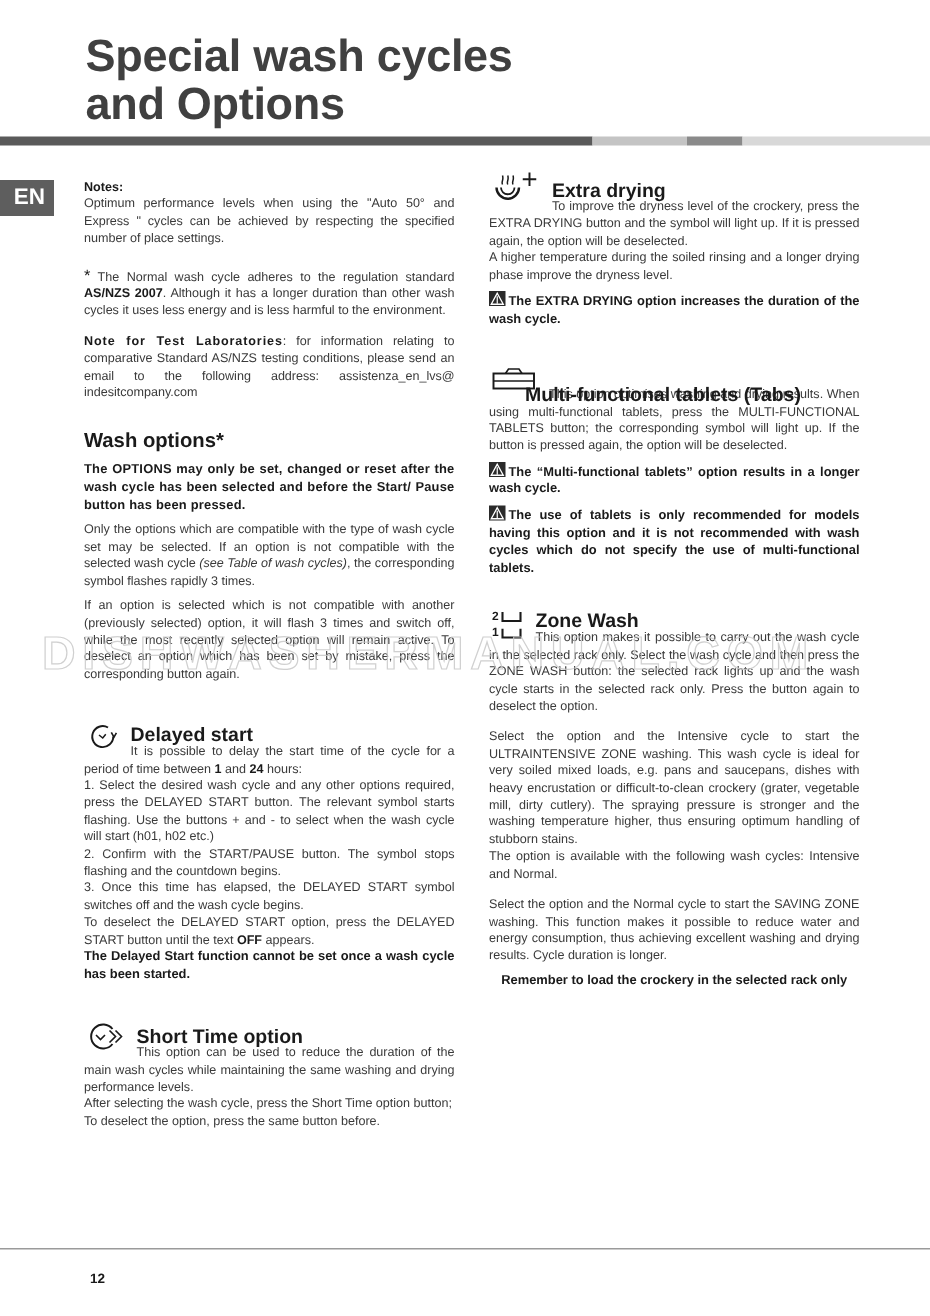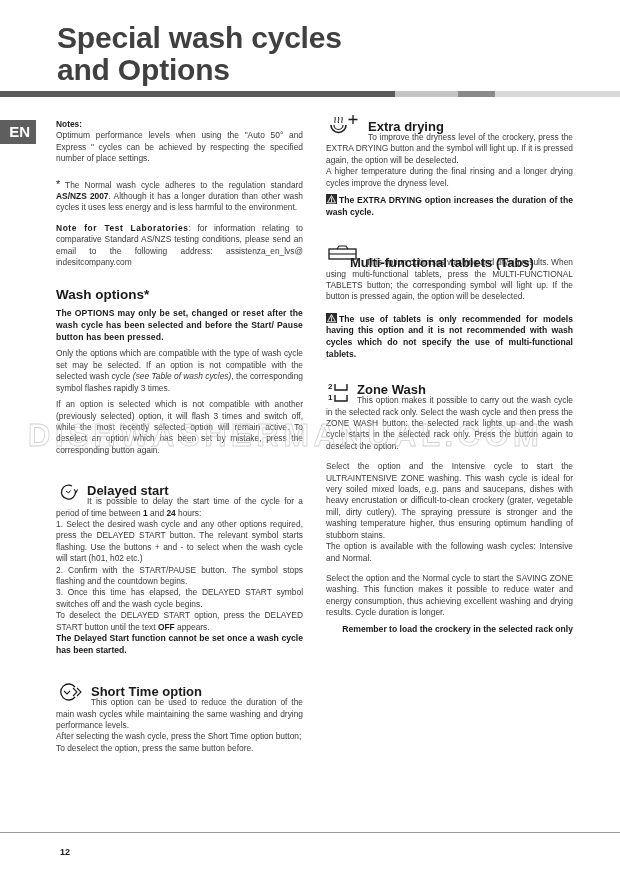--- a/index.html
+++ b/index.html
@@ -129,21 +129,21 @@
         <svg width="36" height="22" viewBox="0 0 36 22">
           <path d="M3 11 A7.5 7.5 0 0 0 18 11" fill="none" stroke="#1a1a1a" stroke-width="1.6"></path>
           <path d="M6 11 A4.5 4.5 0 0 0 15 11" fill="none" stroke="#1a1a1a" stroke-width="1.2"></path>
           <path d="M7 9 C6 7 8 6 7 3 M10.5 9 C9.5 7 11.5 6 10.5 3 M14 9 C13 7 15 6 14 3" fill="none" stroke="#1a1a1a" stroke-width="1"></path>
           <path d="M25 1 L25 10 M20.5 5.5 L29.5 5.5" stroke="#1a1a1a" stroke-width="1.3"></path>
         </svg>
       </span>
       <span class="sec-title" style="left:42px;">Extra drying</span>
     </div>
     <p style="text-indent:42px;">To improve the dryness level of the crockery, press the EXTRA DRYING button and the symbol will light up. If it is pressed again, the option will be deselected.</p>
-    <p>A higher temperature during the final rinsing and a longer drying cycles improve the dryness level.</p>
+    <p>A higher temperature during the soiled rinsing and a longer drying phase improve the dryness level.</p>
     <div class="gap-s"></div>
     <p class="warn"><span class="warn-icon"><svg width="11" height="10" viewBox="0 0 11 10">
             <path d="M5.5 1.5 L9.5 8.8 L1.5 8.8 Z" fill="none" stroke="#fff" stroke-width="0.9"></path>
             <path d="M5.5 3.5 L5.5 8.5" stroke="#fff" stroke-width="0.8"></path>
           </svg></span><span>The EXTRA DRYING option increases the duration of the wash cycle.</span></p>
   </section>
 
   <div style="height:28px"></div>
 
   <section>
@@ -152,20 +152,24 @@
         <svg width="30" height="16" viewBox="0 0 30 16">
           <rect x="1" y="4" width="27" height="10" fill="none" stroke="#1a1a1a" stroke-width="1.3"></rect>
           <path d="M1 9 L28 9" stroke="#1a1a1a" stroke-width="1.1"></path>
           <path d="M9 4 L11 1 L18 1 L20 4" fill="none" stroke="#1a1a1a" stroke-width="1.1"></path>
         </svg>
       </span>
       <span class="sec-title" style="left:24px;margin-top:11px;">Multi-functional tablets (Tabs)</span>
     </div>
     <p style="text-indent:40px;">This option optimises washing and drying results. When using multi-functional tablets, press the MULTI-FUNCTIONAL TABLETS button; the corresponding symbol will light up. If the button is pressed again, the option will be deselected.</p>
     <div class="gap-s"></div>
+    <p class="warn"><span class="warn-icon"><svg width="11" height="10" viewBox="0 0 11 10">
+            <path d="M5.5 1.5 L9.5 8.8 L1.5 8.8 Z" fill="none" stroke="#fff" stroke-width="0.9"></path>
+            <path d="M5.5 3.5 L5.5 8.5" stroke="#fff" stroke-width="0.8"></path>
+          </svg></span><span>The “Multi-functional tablets” option results in a longer wash cycle.</span></p>
     <div class="gap-s"></div>
     <p class="warn"><span class="warn-icon"><svg width="11" height="10" viewBox="0 0 11 10">
             <path d="M5.5 1.5 L9.5 8.8 L1.5 8.8 Z" fill="none" stroke="#fff" stroke-width="0.9"></path>
             <path d="M5.5 3.5 L5.5 8.5" stroke="#fff" stroke-width="0.8"></path>
           </svg></span><span>The use of tablets is only recommended for models having this option and it is not recommended with wash cycles which do not specify the use of multi-functional tablets.</span></p>
   </section>
 
   <div style="height:24px"></div>
 
   <section>
@@ -186,20 +190,20 @@
       </span>
       <span class="sec-title" style="left:31px;">Zone Wash</span>
     </div>
     <p style="text-indent:31px;">This option makes it possible to carry out the wash cycle in the selected rack only. Select the wash cycle and then press the ZONE WASH button: the selected rack lights up and the wash cycle starts in the selected rack only. Press the button again to deselect the option.</p>
     <div class="gap"></div>
     <p>Select the option and the Intensive cycle to start the ULTRAINTENSIVE ZONE washing. This wash cycle is ideal for very soiled mixed loads, e.g. pans and saucepans, dishes with heavy encrustation or difficult-to-clean crockery (grater, vegetable mill, dirty cutlery). The spraying pressure is stronger and the washing temperature higher, thus ensuring optimum handling of stubborn stains.</p>
     <p>The option is available with the following wash cycles: Intensive and Normal.</p>
     <div class="gap"></div>
     <p>Select the option and the Normal cycle to start the SAVING ZONE washing. This function makes it possible to reduce water and energy consumption, thus achieving excellent washing and drying results. Cycle duration is longer.</p>
     <div class="gap-s"></div>
-    <p class="warn" style="text-align:right;">Remember to load the crockery in the selected rack only</p>
+    <p class="warn" style="text-align:center;">Remember to load the crockery in the selected rack only</p>
   </section>
 </div>
 
 <div class="watermark">DISHWASHERMANUAL.COM</div>
 
 <div class="footer-line"></div>
 <div class="page-num">12</div>
 
 </body></html>

